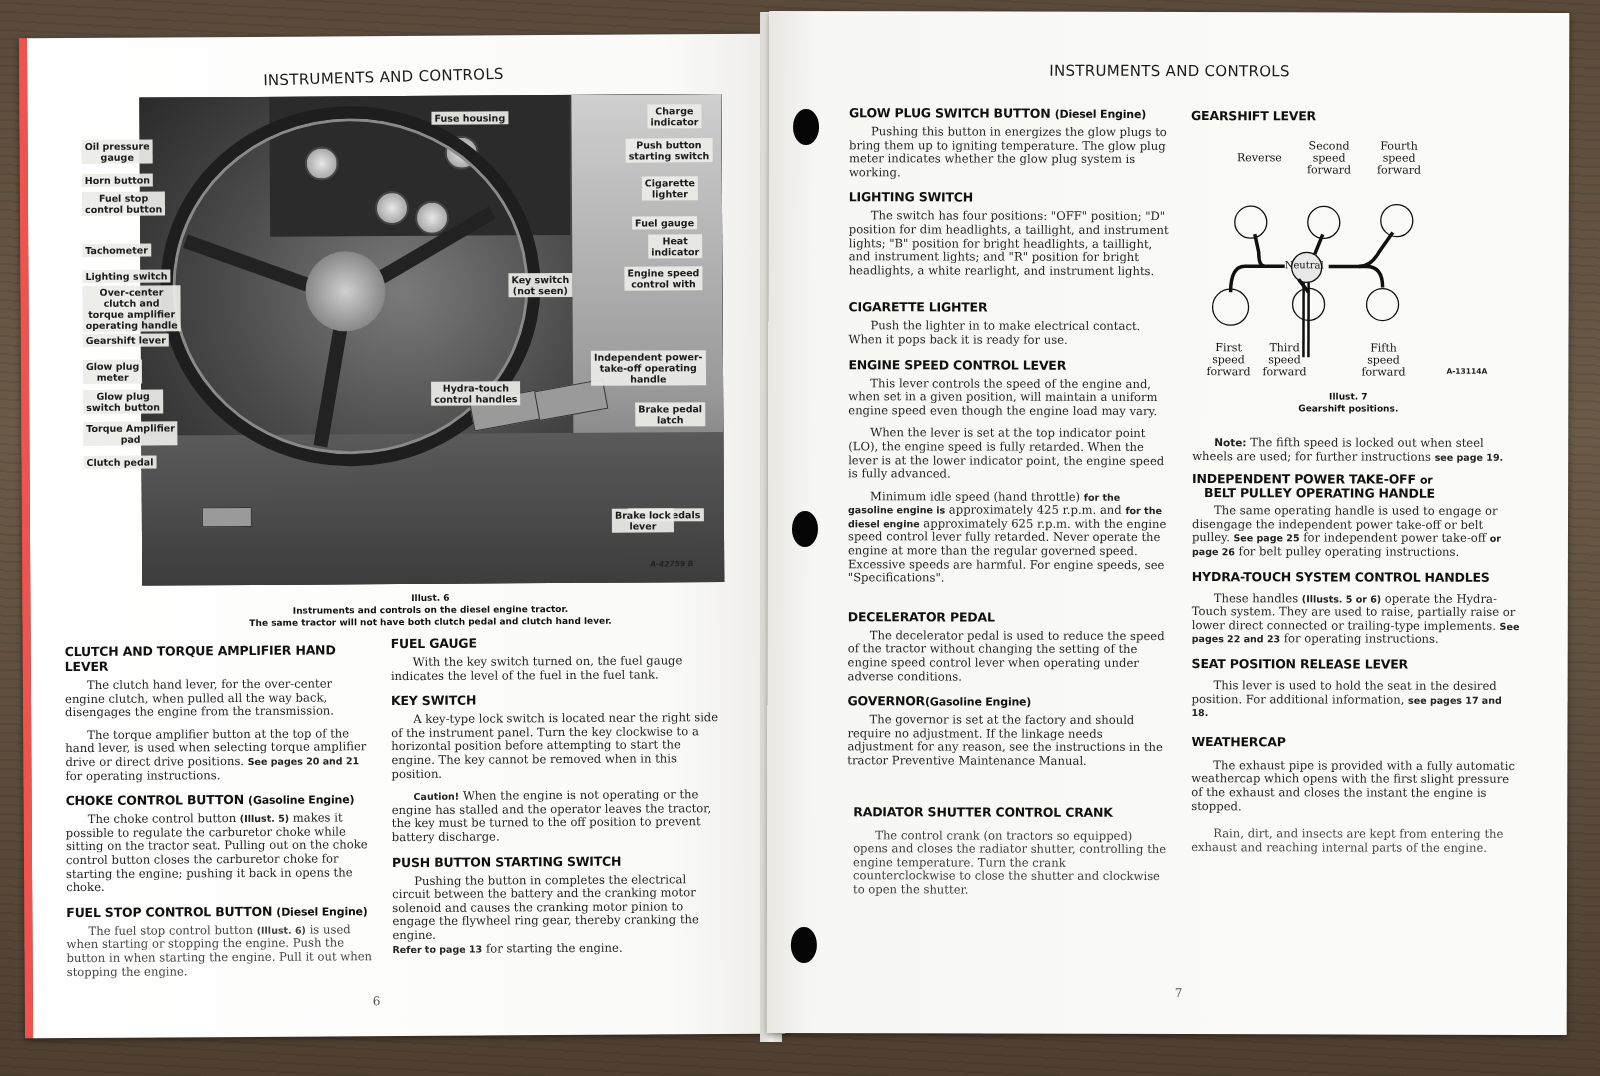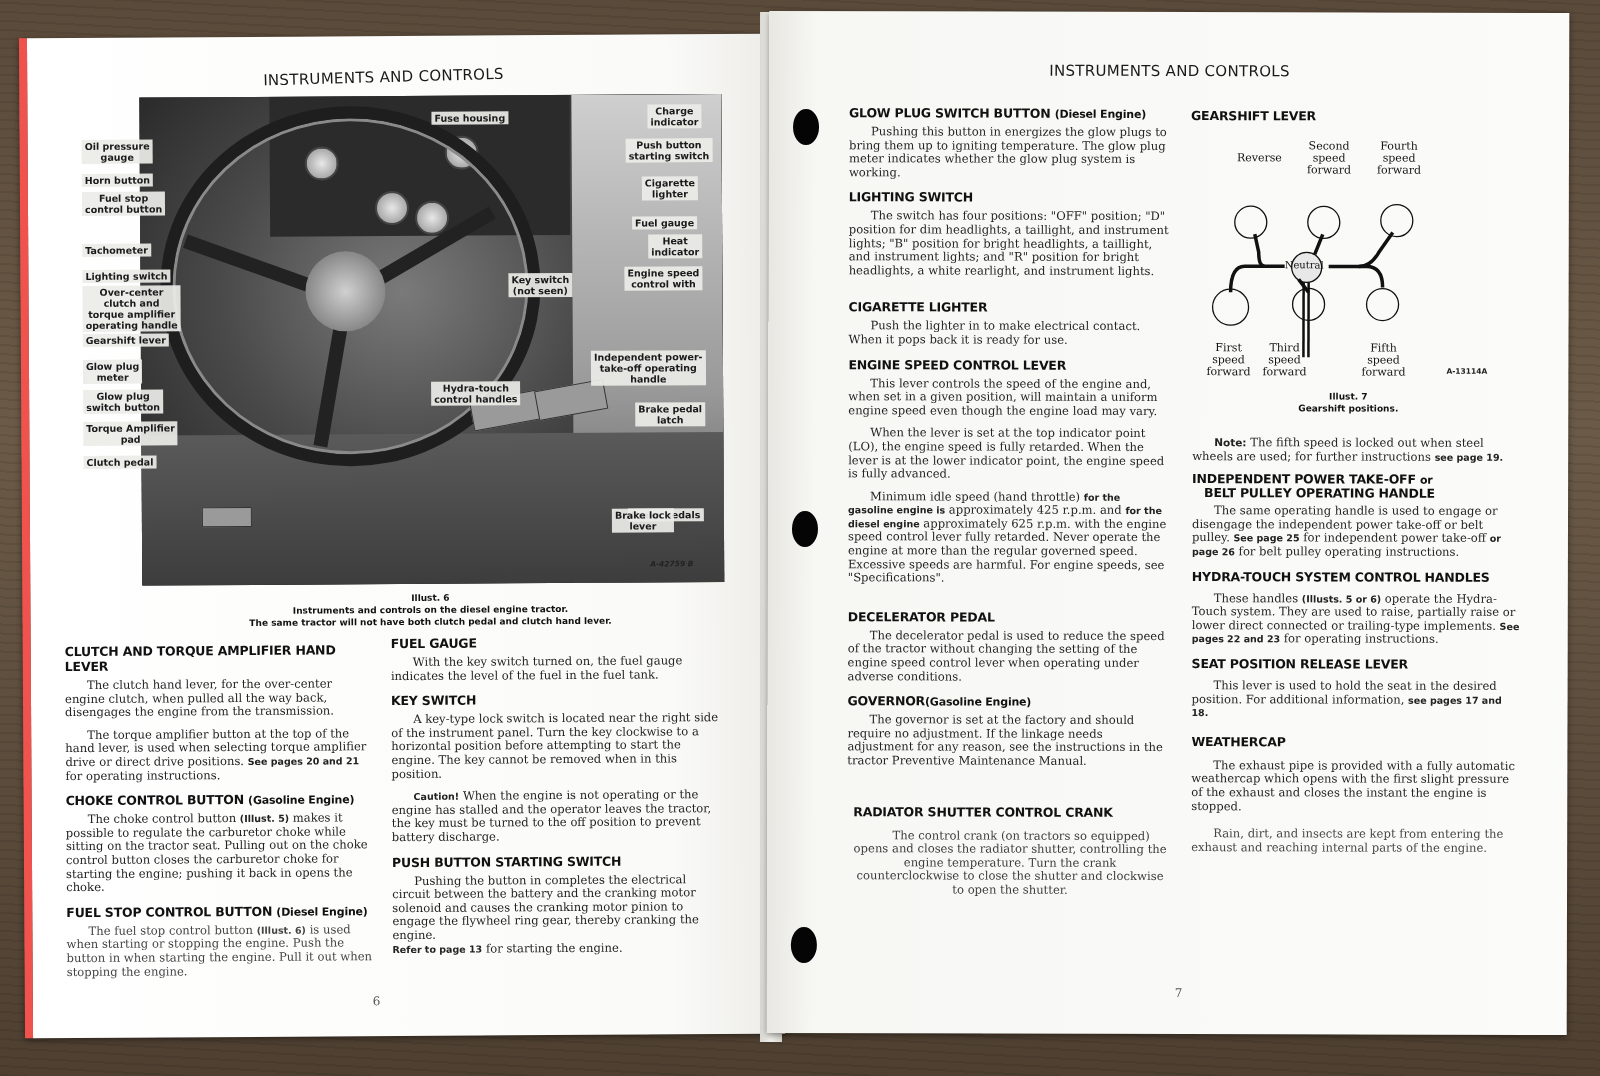--- a/index.html
+++ b/index.html
@@ -272,21 +272,21 @@
     <div class="sec" style="margin-top:24px;">
       <div class="h">DECELERATOR PEDAL</div>
       <div class="p">The decelerator pedal is used to reduce the speed of the tractor without changing the setting of the engine speed control lever when operating under adverse conditions.</div>
     </div>
     <div class="sec">
       <div class="h"><span>GOVERNOR</span><span class="sub">(Gasoline Engine)</span></div>
       <div class="p">The governor is set at the factory and should require no adjustment. If the linkage needs adjustment for any reason, see the instructions in the tractor Preventive Maintenance Manual.</div>
     </div>
     <div class="sec" style="margin-top:36px; padding-left:6px;">
       <div class="h">RADIATOR SHUTTER CONTROL CRANK</div>
-      <div class="p" style="margin-top:10px; color:#3a3a3a;text-align:center;">The control crank (on tractors so equipped) opens and closes the radiator shutter, controlling the engine temperature. Turn the crank counterclockwise to close the shutter and clockwise to open the shutter.</div>
+      <div class="p" style="margin-top:10px; color:#3a3a3a;">The control crank (on tractors so equipped) opens and closes the radiator shutter, controlling the engine temperature. Turn the crank counterclockwise to close the shutter and clockwise to open the shutter.</div>
     </div>
   </div>
 
   <div class="col" style="left:422px; top:96px; width:330px;">
     <div class="h">GEARSHIFT LEVER</div>
   </div>
 
   <div class="diagram">
     <svg width="330" height="240" viewBox="0 0 330 240">
       <g fill="none" stroke="#111" stroke-width="1.3">

